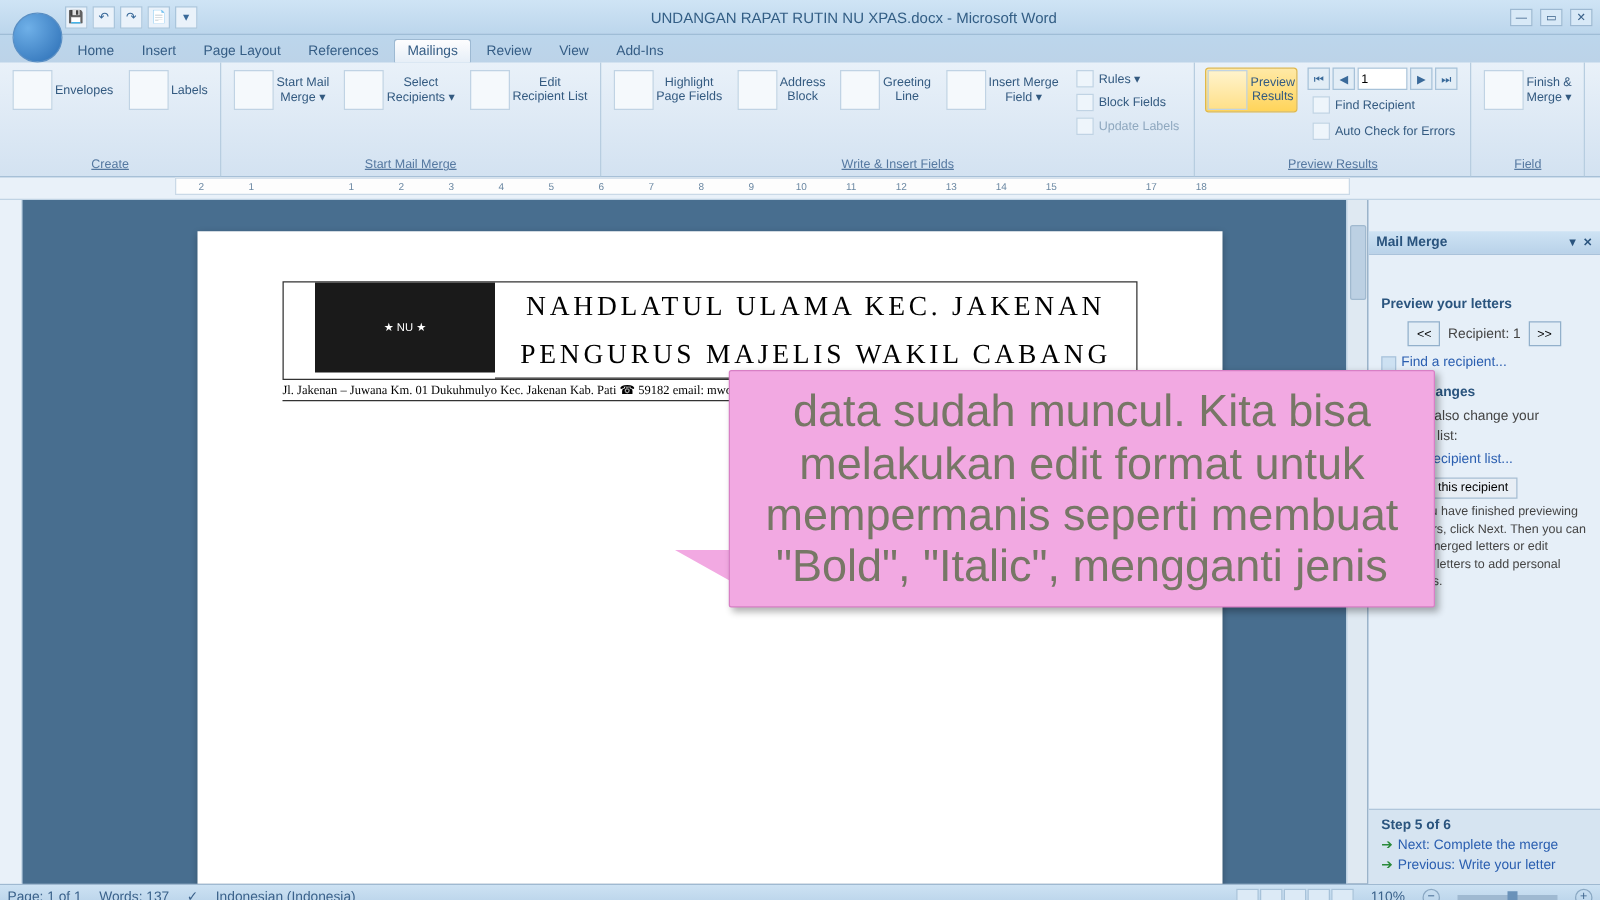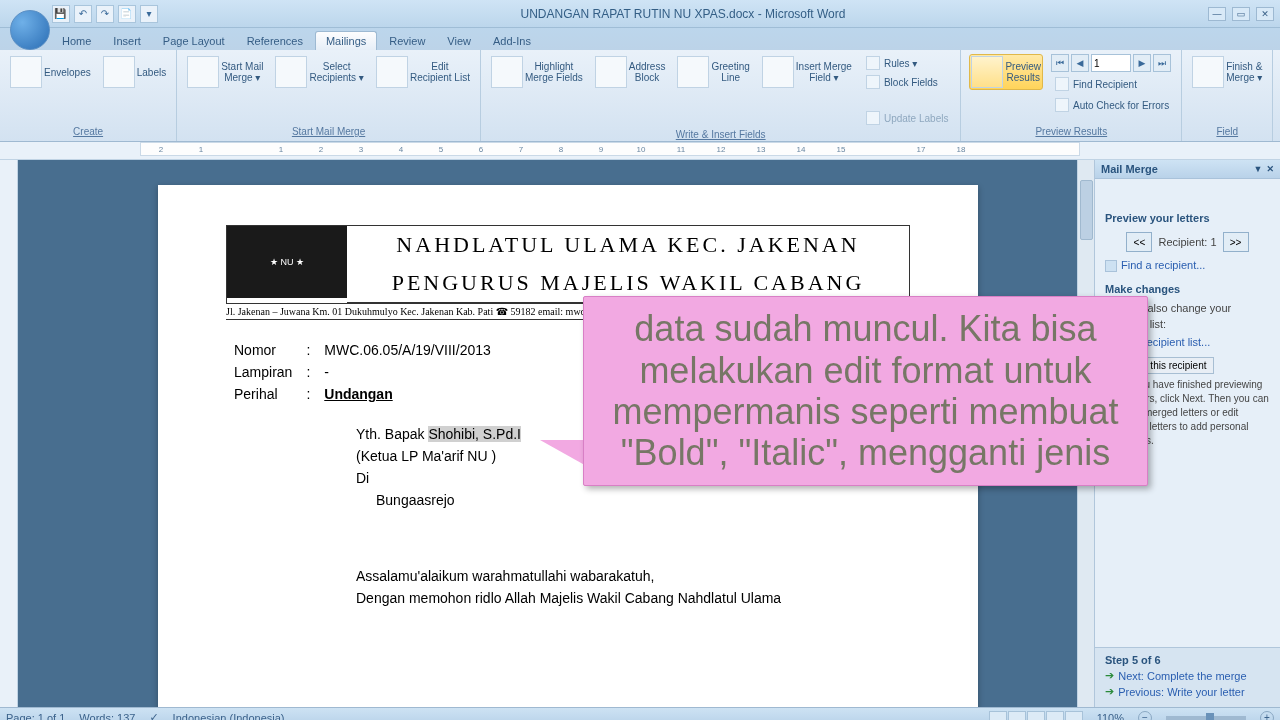--- a/index.html
+++ b/index.html
@@ -19,53 +19,53 @@
 
 .ribbon { height: 92px; background: linear-gradient(#e9f1f9,#d3e2f1); border-bottom: 1px solid #9fb9d1; display: flex; }
 .rgroup { border-right: 1px solid #b7cde0; padding: 4px 8px 2px; display: flex; flex-direction: column; justify-content: space-between; }
 .rgroup-body { display: flex; gap: 8px; align-items: flex-start; }
 .rgroup-label { font-size: 10px; text-align: center; color: #5578a0; padding: 2px 0; text-decoration: underline; }
 .rbtn { display: flex; flex-direction: row; align-items: center; gap: 2px; font-size: 10px; color: #335a80; text-align: center; cursor: pointer; padding: 2px; }
 .rbtn .ricon { width: 32px; height: 32px; background: #f5f9fc; border: 1px solid #c0d3e4; }
 .rbtn.highlighted { background: linear-gradient(#ffe9a6,#ffd45a); border: 1px solid #e0b84a; border-radius: 3px; padding: 1px; }
 .rsmall { font-size: 10px; color: #335a80; display: flex; align-items: center; gap: 4px; padding: 2px 4px; cursor: pointer; }
 .rsmall .sicon { width: 14px; height: 14px; background: #eef5fb; border: 1px solid #c0d3e4; }
-.rsmall.disabled { color: #8fa8bf; margin-top: 17px; }
+.rsmall.disabled { color: #8fa8bf; }
 .nav-arrows { display: flex; gap: 2px; align-items: center; }
 .nav-arrows button { width: 18px; height: 18px; background: #e2edf6; border: 1px solid #a7c2d9; font-size: 9px; color: #3a6a9a; }
 .rec-input { width: 40px; height: 18px; border: 1px solid #a7c2d9; font-size: 10px; text-align: left; padding: 0 2px; }
 
 .ruler-area { height: 18px; background: #e9f1f9; border-bottom: 1px solid #c0d3e4; position: relative; }
 .ruler-h { position: absolute; left: 140px; right: 200px; top: 0; height: 14px; background: #fdfdfd; border: 1px solid #cad9e7; font-size: 8px; color: #6a87a2; display: flex; align-items: center; overflow: hidden; }
 .ruler-h span { width: 40px; text-align: center; flex-shrink: 0; }
 
 .workspace { display: flex; height: 547px; }
 .doc-area { flex: 1; background: #486e8f; position: relative; overflow: hidden; }
 .vruler { width: 18px; background: #e9f1f9; border-right: 1px solid #c0d3e4; }
 .page { position: absolute; left: 140px; top: 25px; width: 820px; height: 560px; background: #fff; box-shadow: 0 2px 6px rgba(0,0,0,0.3); padding: 40px 68px; }
 .letterhead-box { border: 1px solid #333; display: flex; }
-.logo-box { width: 120px; height: 72px; background: #1a1a1a; color: #fff; display: flex; align-items: center; justify-content: center; font-size: 9px; }
+.logo-box { width: 144px; height: 72px; background: #1a1a1a; color: #fff; display: flex; align-items: center; justify-content: center; font-size: 9px; margin-left: 25px; }
 .head-text { flex: 1; display: flex; flex-direction: column; }
 .head-text div { border-bottom: 1px solid #333; text-align: center; font-family: "Times New Roman", serif; font-size: 22px; letter-spacing: 3px; padding: 6px 0; font-weight: 500; }
 .address-line { font-size: 10px; font-family: "Times New Roman", serif; padding: 2px 0; border-bottom: 1px solid #333; }
 .body-tbl { margin-top: 18px; font-family: "Times New Roman", serif; font-size: 14px; }
 .body-tbl tr td { padding: 2px 6px; vertical-align: top; }
 .body-text { margin-top: 20px; font-family: "Times New Roman", serif; font-size: 14px; }
 .body-text p { margin: 6px 0; }
 .highlight-name { background: #d0d0d0; }
 .justified { text-align: justify; }
 
 .callout { position: absolute; left: 583px; top: 296px; width: 565px; height: 190px; background: #f2a9e2; border: 1px solid #d87fc5; border-radius: 2px; box-shadow: 3px 3px 6px rgba(0,0,0,0.3); font-size: 36px; color: #776; padding: 8px 12px; line-height: 1.15; font-family: Arial, sans-serif; display: flex; align-items: center; text-align: center; }
 .callout-tail { position: absolute; left: 540px; top: 440px; width: 0; height: 0; border-right: 50px solid #f2a9e2; border-bottom: 28px solid transparent; }
 
 .scroll-v { position: absolute; right: 0; top: 0; width: 17px; height: 100%; background: #dfe9f2; border-left: 1px solid #c0d3e4; }
 .scroll-thumb { width: 13px; margin: 2px; background: #bcd0e3; border: 1px solid #a0b9cf; border-radius: 2px; }
 
 .taskpane { width: 186px; background: #e6eff8; border-left: 1px solid #b0c6db; display: flex; flex-direction: column; font-size: 11px; }
-.tp-header { background: linear-gradient(#cee3f4,#b9d2e9); padding: 3px 6px; display: flex; justify-content: space-between; align-items: center; border-bottom: 1px solid #a9c2da; font-weight: bold; color: #2a547e; }
+.tp-header { background: linear-gradient(#cee3f4,#b9d2e9); padding: 3px 6px; display: flex; justify-content: space-between; align-items: center; border-bottom: 1px solid #a9c2da; font-weight: bold; color: #2a547e; margin-top: 25px; }
 .tp-body { padding: 8px 10px; flex: 1; color: #444; line-height: 1.4; overflow: hidden; margin-top: 24px; }
 .tp-body b { color: #2a547e; display: block; margin-bottom: 4px; }
 .tp-link { color: #2a5eb0; cursor: pointer; display: flex; align-items: center; gap: 4px; margin: 3px 0; }
 .tp-link .linkicon { width: 12px; height: 12px; background: #cde1f2; border: 1px solid #a9c2da; }
 .rec-nav { display: flex; align-items: center; gap: 6px; margin: 6px 0; justify-content: center; }
 .rec-nav button { width: 26px; height: 20px; background: #e2edf6; border: 1px solid #92b0cb; font-size: 10px; }
 .exclude-btn { padding: 2px 6px; background: #e8eef5; border: 1px solid #a7bed3; font-size: 10px; margin: 4px 0; }
 .tp-footer { background: #d6e4f1; padding: 6px 10px; border-top: 1px solid #b0c6db; }
 .tp-footer b { color: #2a547e; }
 
@@ -140,21 +140,21 @@
 Recipient List</span>
         </div>
     </div>
     <div class="rgroup-label">Start Mail Merge</div>
   </div>
   <div class="rgroup">
     <div class="rgroup-body">
       <div class="rbtn">
           <div class="ricon"></div>
           <span style="white-space:pre-line">Highlight
-Merge Fields</span>
+Page Fields</span>
         </div>
       <div class="rbtn">
           <div class="ricon"></div>
           <span style="white-space:pre-line">Address
 Block</span>
         </div>
       <div class="rbtn">
           <div class="ricon"></div>
           <span style="white-space:pre-line">Greeting
 Line</span>
@@ -251,47 +251,20 @@
   <div class="doc-area">
     <div class="page">
       <div class="letterhead-box">
         <div class="logo-box">★ NU ★</div>
         <div class="head-text">
           <div style="border-bottom:none">NAHDLATUL  ULAMA  KEC.  JAKENAN</div>
           <div>PENGURUS  MAJELIS  WAKIL CABANG</div>
         </div>
       </div>
       <div class="address-line">Jl. Jakenan – Juwana Km. 01 Dukuhmulyo Kec. Jakenan Kab. Pati ☎ 59182 email: mwcnujakenan@gmail.com</div>
-      <table class="body-tbl">
-        <tbody>
-            <tr>
-              <td>Nomor</td>
-              <td>:</td>
-              <td>MWC.06.05/A/19/VIII/2013</td>
-            </tr>
-        <tr>
-              <td>Lampiran</td>
-              <td>:</td>
-              <td>-</td>
-            </tr>
-        <tr>
-              <td>Perihal</td>
-              <td>:</td>
-              <td><b><u>Undangan</u></b></td>
-            </tr>
-      </tbody>
-        </table>
-      <div class="body-text">
-        <p style="margin-left:130px"><span>Yth. Bapak </span><span class="highlight-name">Shohibi, S.Pd.I</span></p>
-        <p style="margin-left:130px">(Ketua LP Ma'arif NU )</p>
-        <p style="margin-left:130px">Di</p>
-        <p style="margin-left:150px">Bungaasrejo</p>
-        <p style="margin-top:60px;margin-left:130px">Assalamu'alaikum warahmatullahi wabarakatuh,</p>
-        <p class="justified" style="margin-left:130px">Dengan  memohon  ridlo  Allah  Majelis  Wakil  Cabang  Nahdlatul  Ulama</p>
-      </div>
     </div>
     <div class="scroll-v">
       <div class="scroll-thumb" style="height:60px;margin-top:20px"></div>
     </div>
   </div>
 
   <div class="taskpane">
     <div class="tp-header">
       <span>Mail Merge</span>
       <span style="display:flex;gap:4px">

